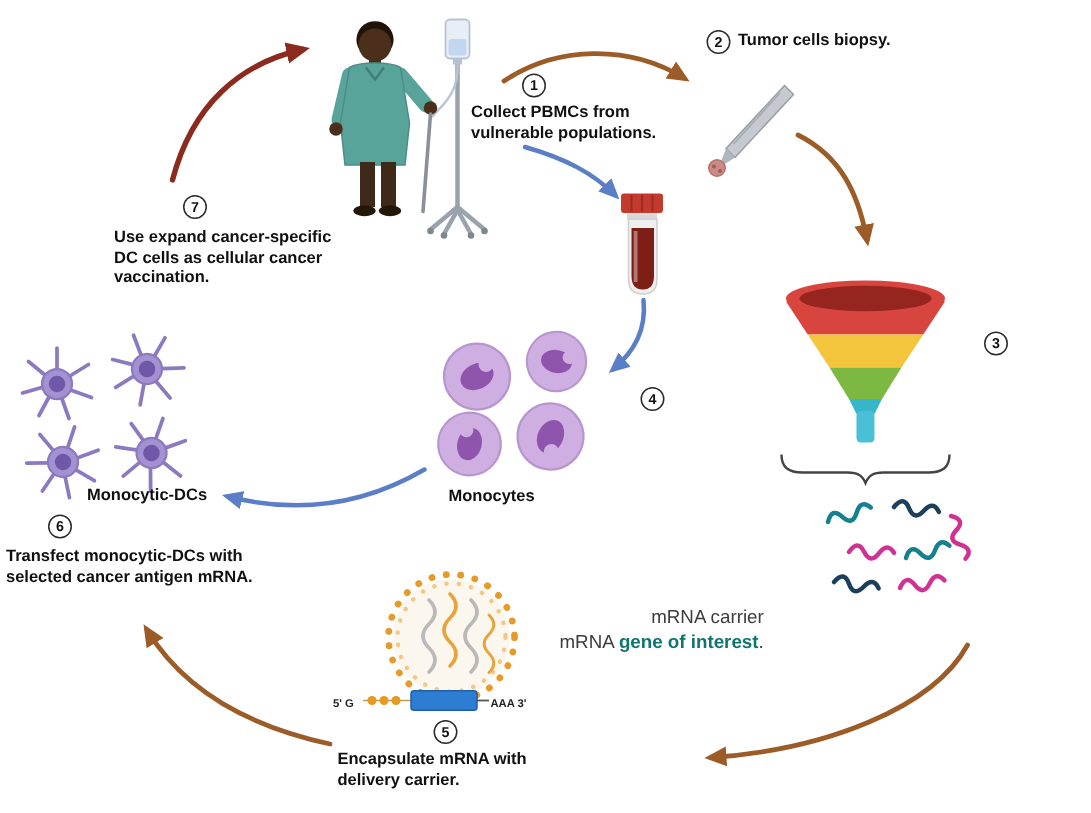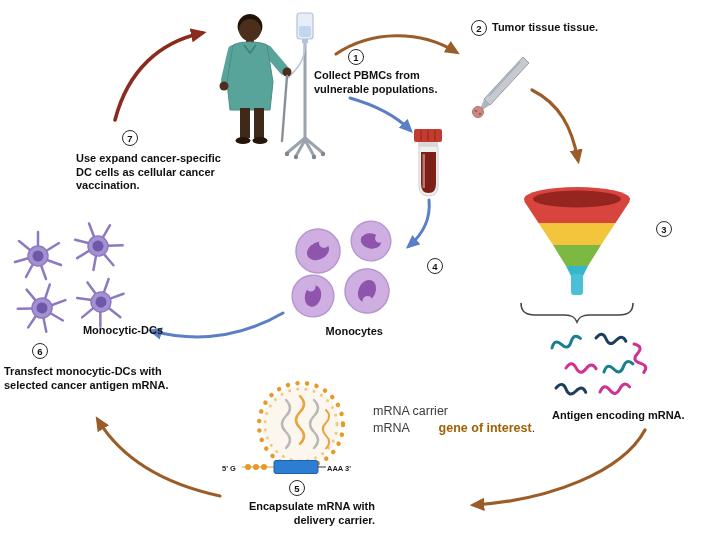--- a/index.html
+++ b/index.html
@@ -8,23 +8,23 @@
   .art { position:absolute; left:0; top:0; z-index:1; }
   .num {
     position:absolute; width:16px; height:16px; border:1.6px solid #2a2a2a; border-radius:50%;
     background:#fff; font-size:9.5px; font-weight:700; color:#111;
     display:flex; align-items:center; justify-content:center; z-index:2;
   }
   .lbl {
     position:absolute; font-size:11px; font-weight:700; color:#101010;
     line-height:13.5px; white-space:pre-line; z-index:2;
   }
-  .center { text-align:right; }
-  .plain { position:absolute; font-size:12.5px; color:#3c3c3c; line-height:17px; z-index:2; }
-  .gene { color:#a16207; font-weight:700;margin-left:26px; }
+  .center { text-align:left; }
+  .plain { position:absolute; font-size:12.5px; color:#3c3c3c; line-height:17px; z-index:2;text-align:right; }
+  .gene { color:#0f766e; font-weight:700; }
   svg text { font-family:"Liberation Sans", sans-serif; }
 </style>
 </head>
 <body>
 
 <div class="canvas">
 
   <svg class="art" width="727" height="542" viewBox="0 0 727 542">
     <defs>
       <marker id="mBrown" viewBox="0 0 10 10" refX="7" refY="5" markerWidth="4.6" markerHeight="4.6" orient="auto-start-reverse">
@@ -183,31 +183,30 @@
   <div class="num" style="left:348px;top:49px">1</div>
   <div class="num" style="left:471px;top:20px">2</div>
   <div class="num" style="left:656px;top:221px">3</div>
   <div class="num" style="left:427px;top:258px">4</div>
   <div class="num" style="left:289px;top:480px">5</div>
   <div class="num" style="left:32px;top:343px">6</div>
   <div class="num" style="left:122px;top:130px">7</div>
 
   <div class="lbl" style="left:314px;top:69px">Collect PBMCs from
 vulnerable populations.</div>
-  <div class="lbl" style="left:492px;top:21px">Tumor tissue tissue.</div>
+  <div class="lbl" style="left:492px;top:21px">Tumor cells biopsy.</div>
   <div class="lbl center" style="left:225px;top:500px;width:150px">Encapsulate mRNA with
 delivery carrier.</div>
   <div class="lbl" style="left:4px;top:365px">Transfect monocytic-DCs with
 selected cancer antigen mRNA.</div>
   <div class="lbl" style="left:76px;top:152px">Use expand cancer-specific
 DC cells as cellular cancer
 vaccination.</div>
 
-  <div class="lbl center" style="left:283px;top:325px;width:100px">Monocytes</div>
+  <div class="lbl center" style="left:299px;top:325px;width:100px">Monocytes</div>
   <div class="lbl center" style="left:58px;top:324px;width:105px">Monocytic-DCs</div>
-  <div class="lbl" style="left:552px;top:409px">Antigen encoding mRNA.</div>
 
   <div class="plain" style="left:373px;top:403px">
     <span>mRNA carrier</span><br>
     <span>mRNA </span><span class="gene">gene of interest</span><span>.</span>
   </div>
 
 </div>
 
 </body></html>

